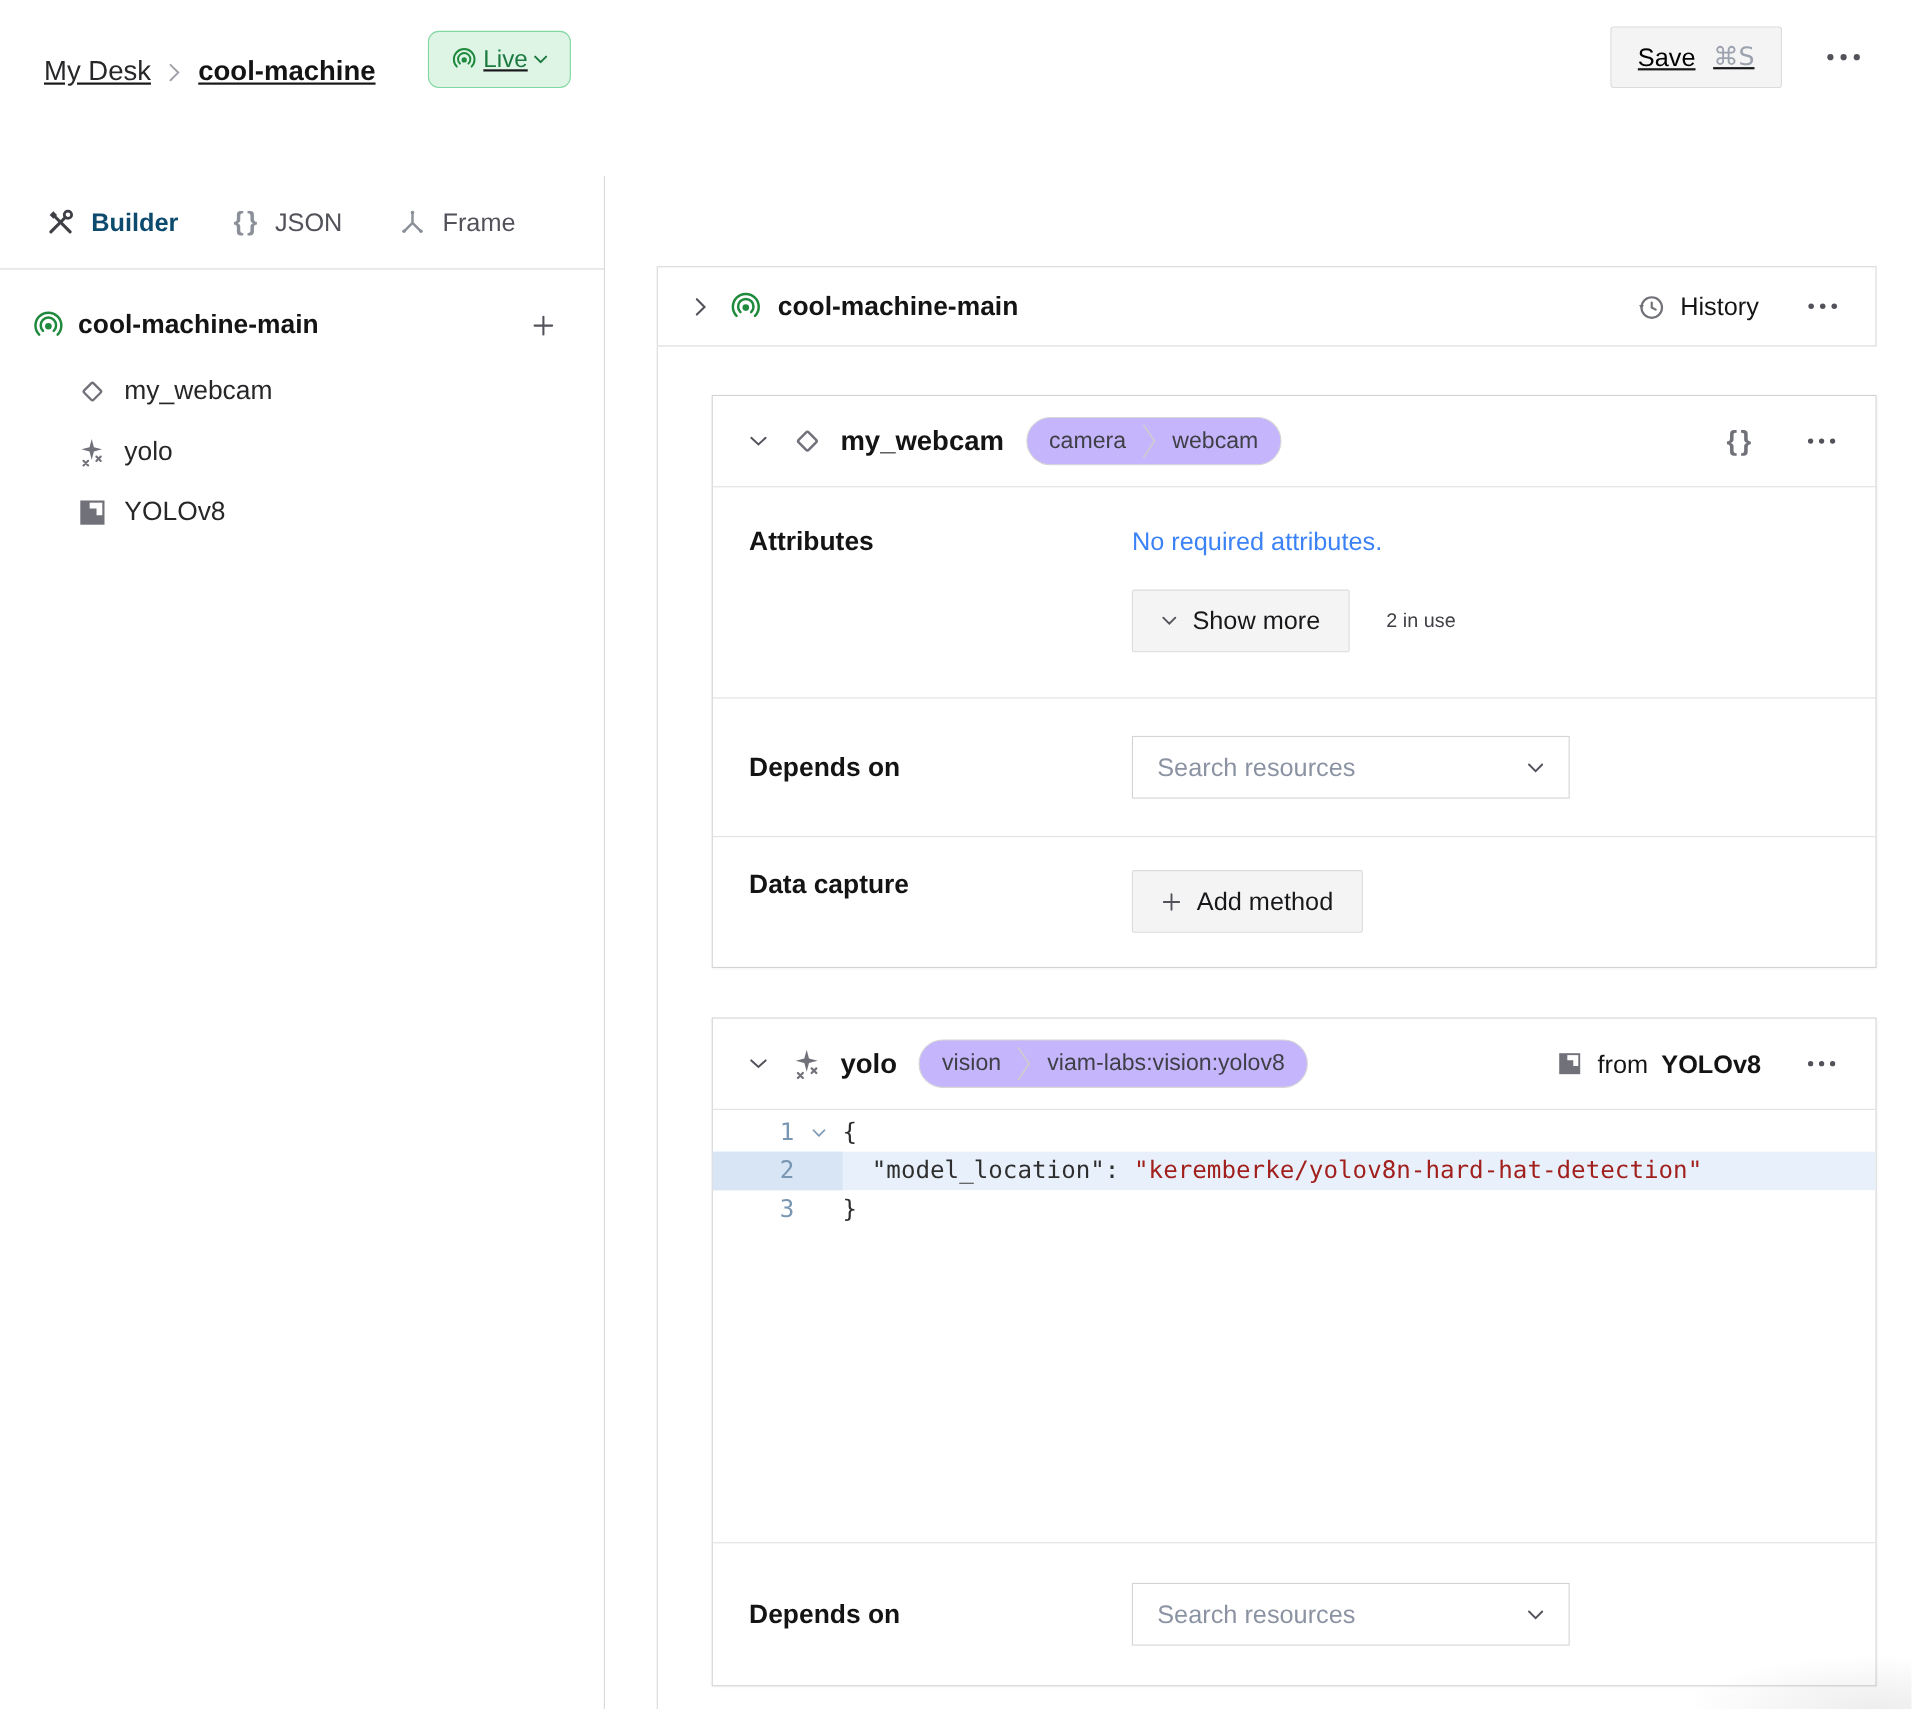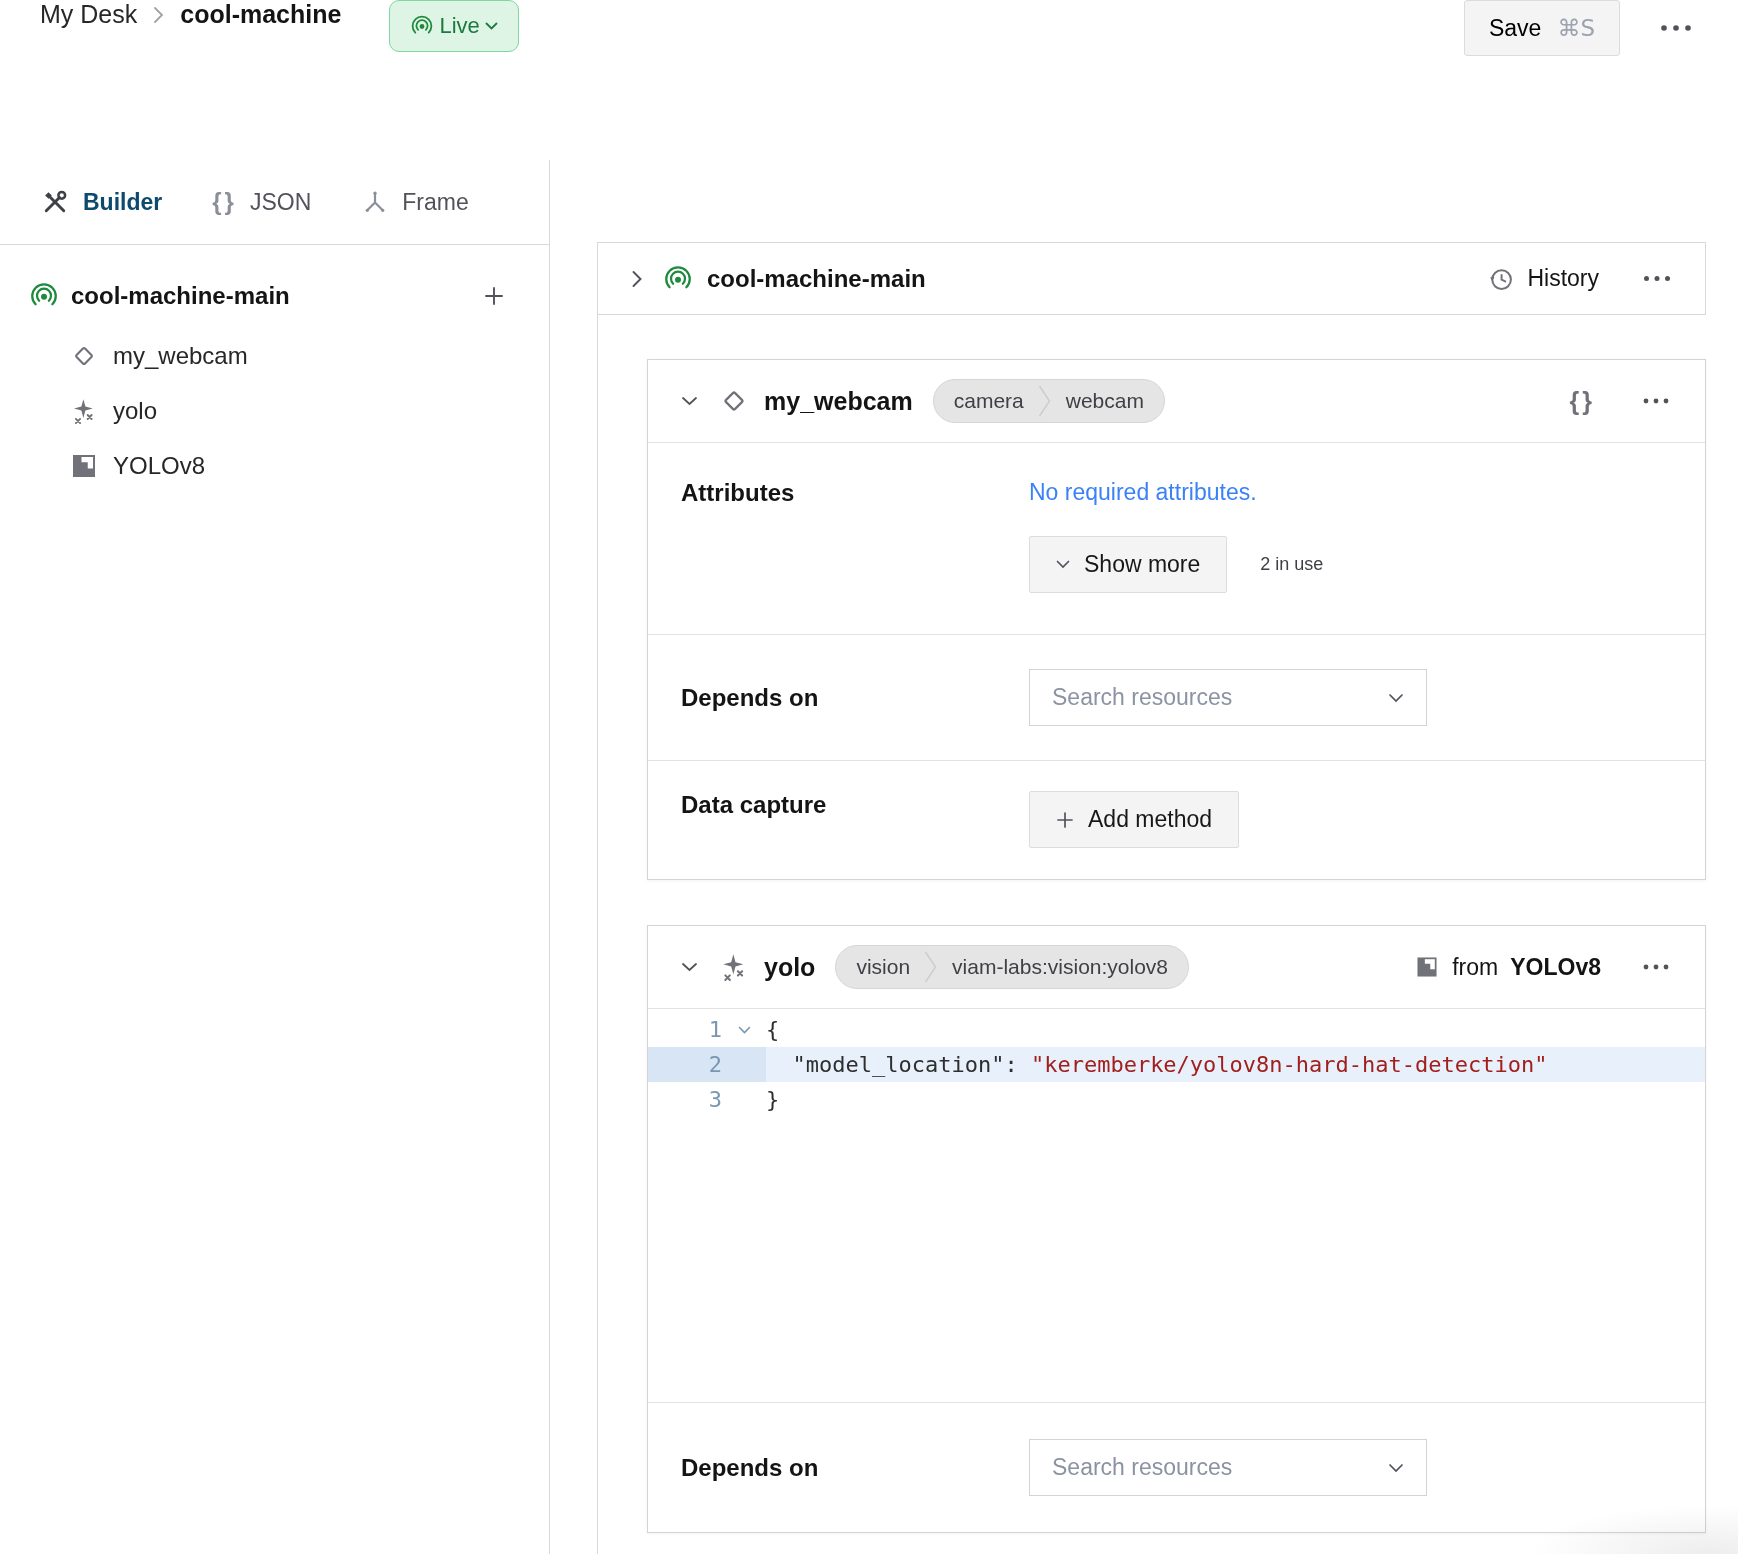--- a/index.html
+++ b/index.html
@@ -2,21 +2,21 @@
 <html><head>
 <meta charset="utf-8">
 <style>
   * { margin:0; padding:0; box-sizing:border-box; }
   html,body { background:#fff; }
   body { font-family:"Liberation Sans", sans-serif; color:#18181b; }
   .page { position:relative; width:1738px; height:1554px; background:#fff; overflow:hidden; }
 
   
   .topbar { position:absolute; left:0; top:0; width:1738px; height:80px;
-            display:flex; align-items:flex-start; padding:0 40px; background:#fff; }
+            display:flex; align-items:flex-end; padding:0 40px; background:#fff;text-decoration:underline; }
   .breadcrumb { display:flex; align-items:center; gap:16px; font-size:25px; color:#27272a; }
   .breadcrumb .machine { font-weight:700; color:#141414; }
   .crumb-sep { display:flex; align-items:center; color:#a1a1aa; }
   .live-badge { margin-left:48px; height:52px; display:inline-flex; align-items:center; gap:5px;
                 padding:0 20px; background:#def5e6; border:1px solid #7fd7a1; border-radius:10px;
                 color:#1c7a40; font-size:22px; cursor:pointer; }
   .topbar-right { margin-left:auto; display:flex; align-items:center; gap:34px; }
   .save-btn { height:56px; padding:0 24px; display:inline-flex; align-items:center; gap:16px;
               background:#f4f4f4; border:1px solid #dcdcdc; border-radius:3px; font-size:23px; cursor:pointer; }
   .save-btn .shortcut { color:#9ca3af; font-family:"DejaVu Sans", sans-serif; }
@@ -65,21 +65,21 @@
   .card-yolo   { left:97px; top:765px; width:1059px; height:608px; display:flex; flex-direction:column; }
 
   .card-header { height:83px; flex:0 0 83px; display:flex; align-items:center;
                  padding:0 30px 0 33px; border-bottom:1px solid #e2e2e2; }
   .card-header .c-icon { margin-left:20px; color:#71717a; display:flex; }
   .card-header .c-title { margin-left:14px; font-size:25px; font-weight:700; color:#141414; }
   .card-header .right { margin-left:auto; display:flex; align-items:center; gap:36px; }
   .brace-icon { color:#71717a; font-size:25px; font-weight:600; letter-spacing:3px; }
 
   .pill { margin-left:20px; height:44px; display:inline-flex; align-items:center;
-          background:#e5e5e5; border:1px solid #d6d6d6; border-radius:22px; overflow:hidden;
+          background:#c4b5fd; border:1px solid #d6d6d6; border-radius:22px; overflow:hidden;
           font-size:21px; color:#3f3f46; }
   .pill .seg { padding:0 20px; display:flex; align-items:center; height:100%; }
   .pill .seg:first-child { padding-right:14px; }
   .pill .seg:last-child { padding-left:14px; }
 
   .from-module { display:flex; align-items:center; gap:12px; font-size:23px; color:#141414; }
   .from-module .mod-name { font-weight:700; }
 
   .row { display:flex; border-bottom:1px solid #e2e2e2; }
   .row:last-child { border-bottom:none; }

